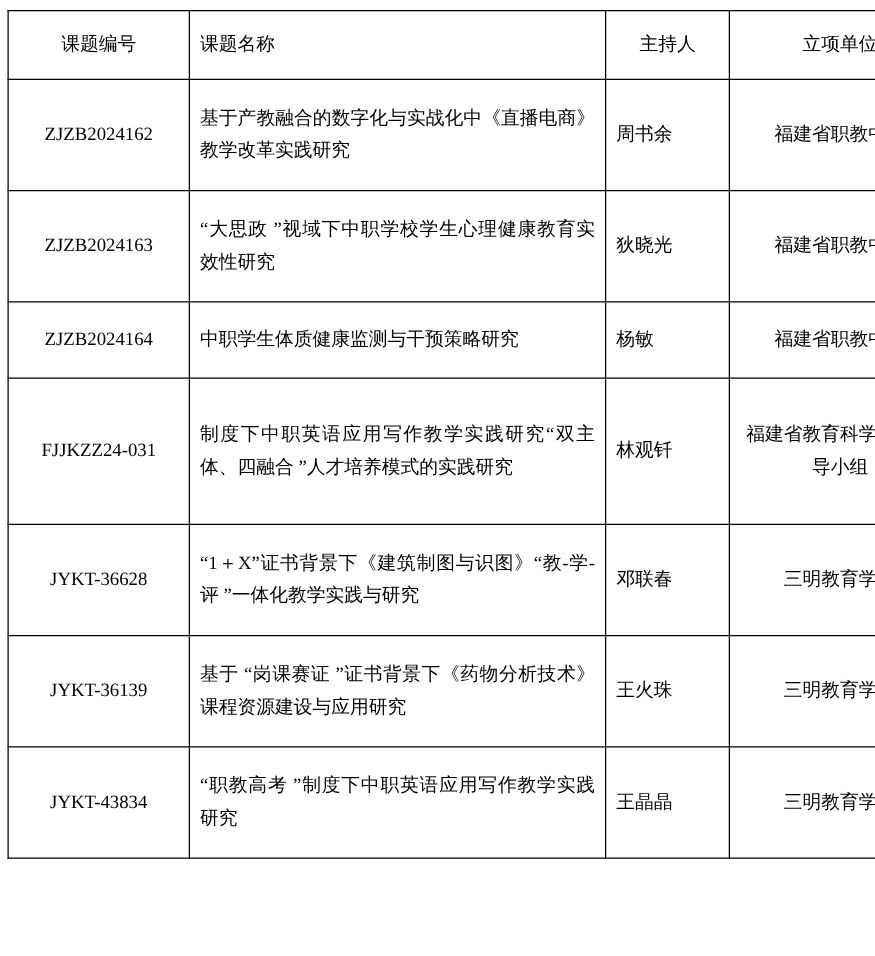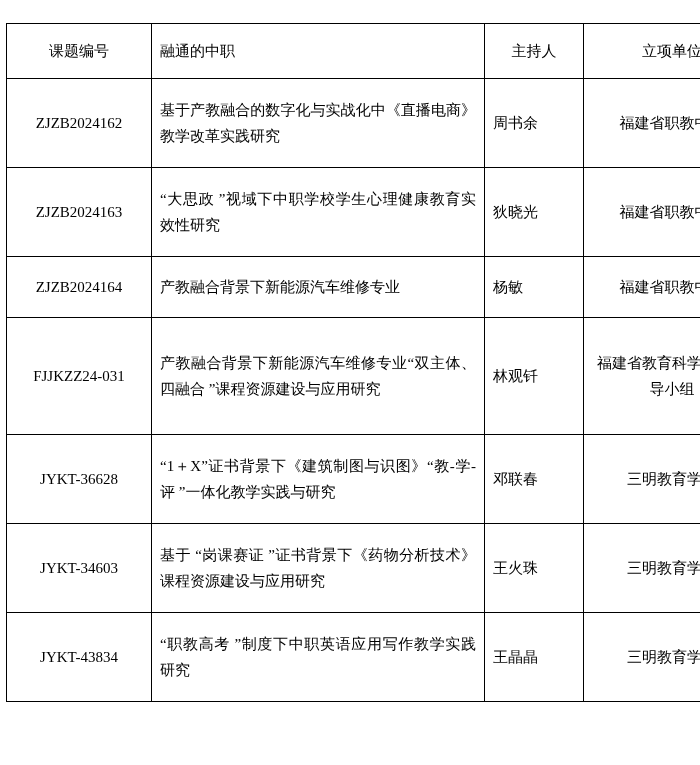--- a/index.html
+++ b/index.html
@@ -11,21 +11,21 @@
     width: 700px;
     height: 765px;
     font-family: "Liberation Serif", "DejaVu Serif", serif;
     color: #000000;
     overflow: hidden;
   }
   .page {
     width: 700px;
     height: 551px;
     box-sizing: border-box;
-    padding: 23px 6px 0 6px;
+    padding: 8px 6px 0 6px;
   }
   table.research-table {
     border-collapse: collapse;
     width: 688px;
     margin: 0 auto;
     table-layout: fixed;
   }
   table.research-table td,
   table.research-table th {
     border: 1px solid #000000;
@@ -51,58 +51,58 @@
   .r-three-line td { height: 104px; }
 </style>
 </head>
 <body>
 
 <div class="page">
   <table class="research-table">
     <thead>
       <tr>
         <td class="col-code">课题编号</td>
-        <td class="col-title">融通的中职</td>
+        <td class="col-title">课题名称</td>
         <td class="col-leader">主持人</td>
         <td class="col-unit">立项单位</td>
       </tr>
     </thead>
     <tbody>
       <tr class="r-two-line">
         <td class="col-code">ZJZB2024162</td>
         <td class="col-title">基于产教融合的数字化与实战化中《直播电商》教学改革实践研究</td>
         <td class="col-leader">周书余</td>
         <td class="col-unit">福建省职教中心</td>
       </tr>
       <tr class="r-two-line">
         <td class="col-code">ZJZB2024163</td>
         <td class="col-title">“大思政 ”视域下中职学校学生心理健康教育实效性研究</td>
         <td class="col-leader">狄晓光</td>
         <td class="col-unit">福建省职教中心</td>
       </tr>
       <tr class="r-one-line">
         <td class="col-code">ZJZB2024164</td>
-        <td class="col-title">产教融合背景下新能源汽车维修专业</td>
+        <td class="col-title">中职学生体质健康监测与干预策略研究</td>
         <td class="col-leader">杨敏</td>
         <td class="col-unit">福建省职教中心</td>
       </tr>
       <tr class="r-three-line">
         <td class="col-code">FJJKZZ24-031</td>
-        <td class="col-title">产教融合背景下新能源汽车维修专业“双主体、四融合 ”课程资源建设与应用研究</td>
+        <td class="col-title">制度下中职英语应用写作教学实践研究“双主体、四融合 ”人才培养模式的实践研究</td>
         <td class="col-leader">林观钎</td>
         <td class="col-unit">福建省教育科学规划领导小组</td>
       </tr>
       <tr class="r-two-line">
         <td class="col-code">JYKT-36628</td>
         <td class="col-title">“1＋X”证书背景下《建筑制图与识图》“教-学-评 ”一体化教学实践与研究</td>
         <td class="col-leader">邓联春</td>
         <td class="col-unit">三明教育学院</td>
       </tr>
       <tr class="r-two-line">
-        <td class="col-code">JYKT-34603</td>
+        <td class="col-code">JYKT-36139</td>
         <td class="col-title">基于 “岗课赛证 ”证书背景下《药物分析技术》课程资源建设与应用研究</td>
         <td class="col-leader">王火珠</td>
         <td class="col-unit">三明教育学院</td>
       </tr>
       <tr class="r-two-line">
         <td class="col-code">JYKT-43834</td>
         <td class="col-title">“职教高考 ”制度下中职英语应用写作教学实践研究</td>
         <td class="col-leader">王晶晶</td>
         <td class="col-unit">三明教育学院</td>
       </tr>

